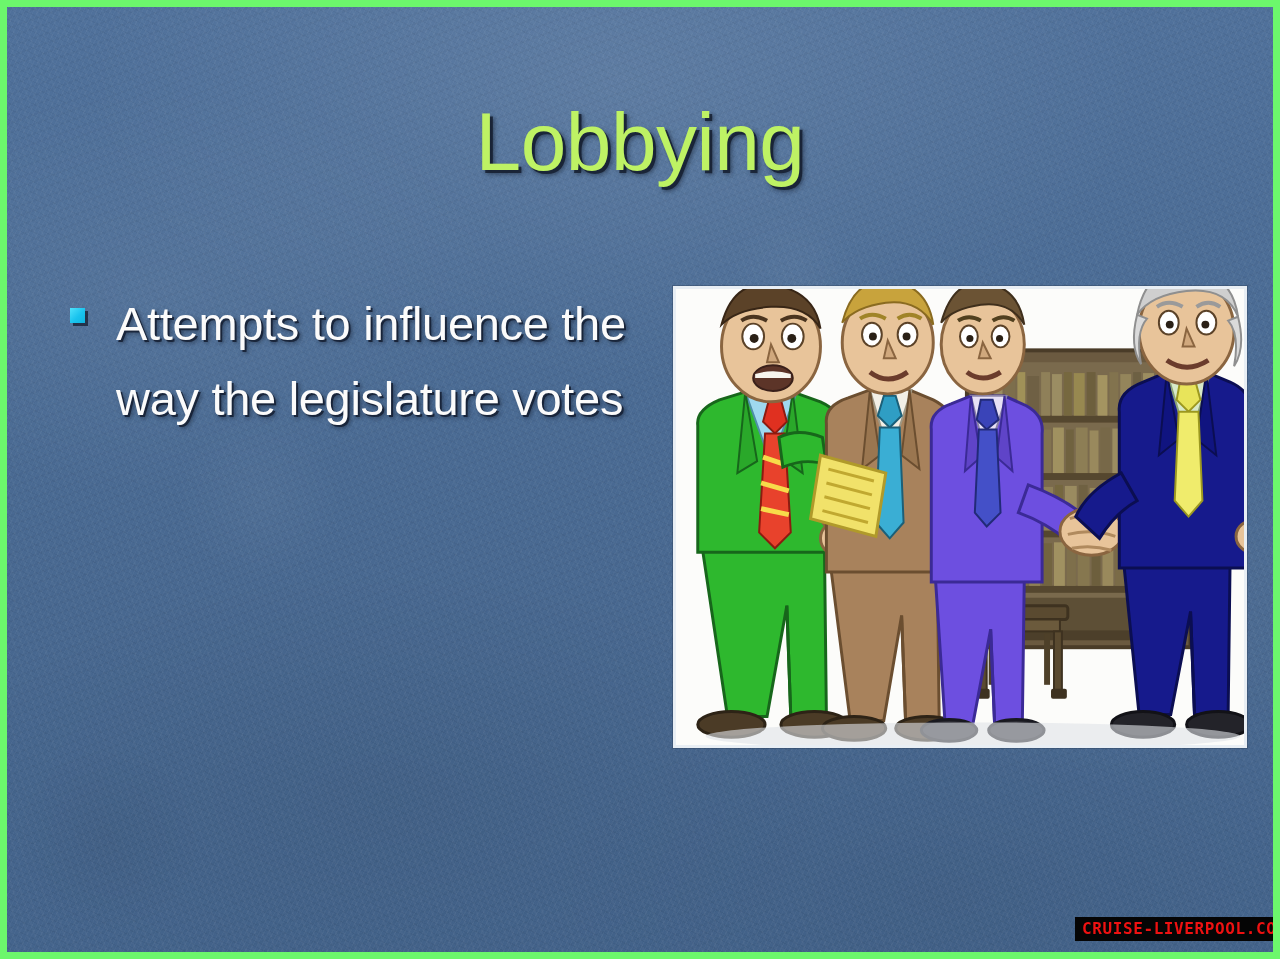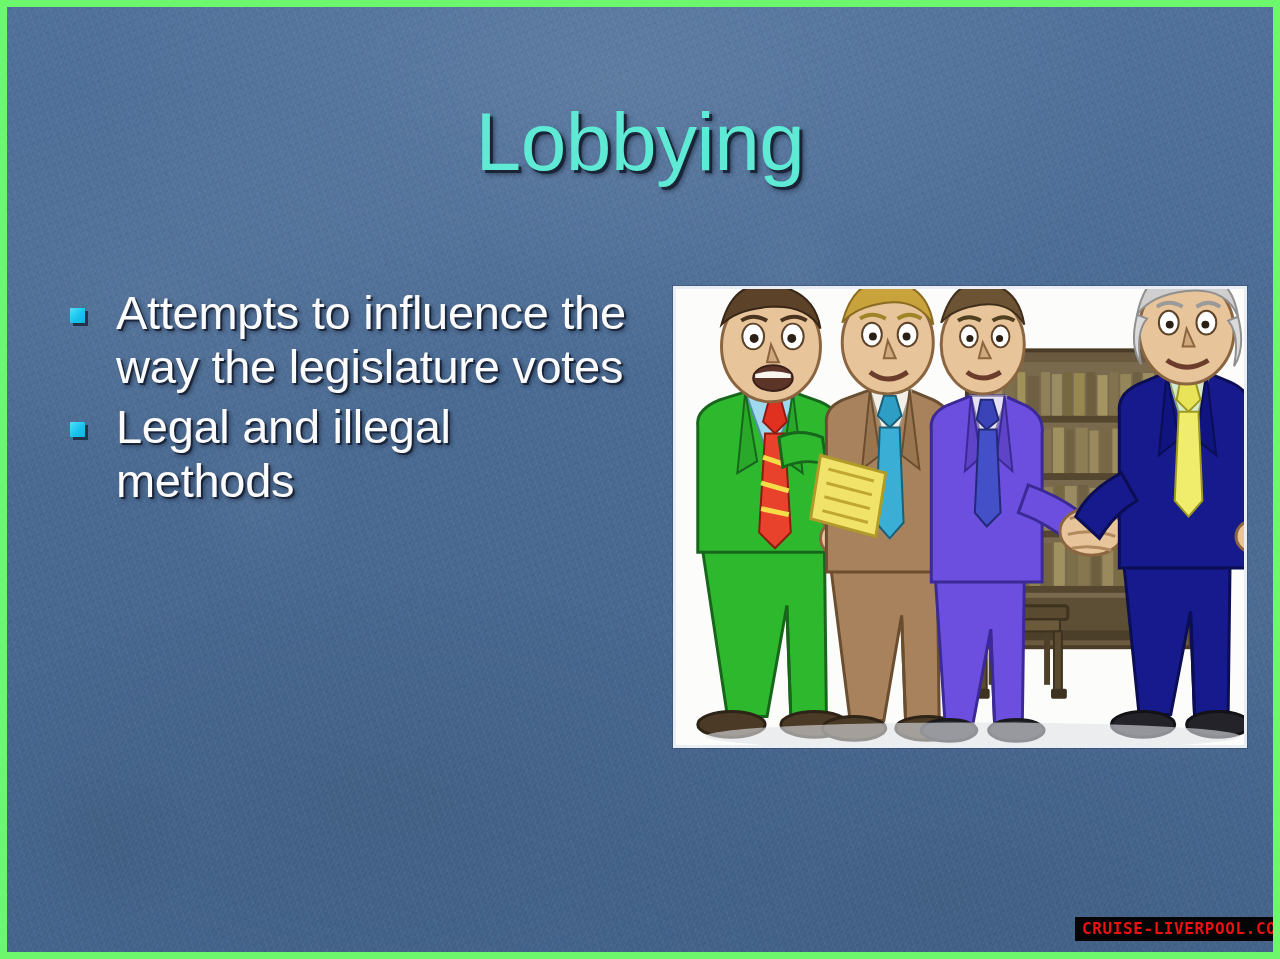--- a/index.html
+++ b/index.html
@@ -72,21 +72,21 @@
   #title {
     position: absolute;
     left: 0;
     top: 96px;
     width: 1280px;
     text-align: center;
     z-index: 10;
     font-size: 82px;
     line-height: 92px;
     font-weight: 400;
-    color: #5eead4;
+    color: #bef264;
     letter-spacing: -0.5px;
     text-shadow:
       3px 3px 0 rgba(20,28,45,0.82),
       4px 4px 5px rgba(10,16,30,0.55);
     white-space: nowrap;
   }
 
   
   #bullets {
     position: absolute;
@@ -105,21 +105,21 @@
     width: 15px;
     height: 15px;
     margin-top: 22px;
     margin-right: 31px;
     background: linear-gradient(135deg, #4fe2fb 0%, #19c3ee 55%, #0fb4e0 100%);
     box-shadow: 3px 3px 0 rgba(18,26,44,0.72);
   }
   .bullet-text {
     flex: 1 1 auto;
     font-size: 47px;
-    line-height: 54px;
+    line-height: 75px;
     font-weight: 400;
     color: #fbfbfb;
     letter-spacing: -0.3px;
     text-shadow:
       2px 2px 0 rgba(18,26,45,0.8),
       3px 3px 4px rgba(10,16,30,0.5);
   }
 
   
   #picture {
@@ -167,24 +167,20 @@
   <div id="title">Lobbying</div>
 
   <div id="bullets">
 
     <div class="bullet-row">
       <span class="bullet-marker"></span>
       <span class="bullet-text">Attempts to influence the way the legislature votes</span>
     </div>
 
 
-    <div class="bullet-row">
-      <span class="bullet-marker"></span>
-      <span class="bullet-text">Legal and illegal methods</span>
-    </div>
 
 
   </div>
 
   <div id="picture">
     <svg class="art" viewBox="0 0 574 462" preserveAspectRatio="none">
       <rect x="0" y="0" width="574" height="462" fill="#fcfcfa"></rect>
 
       <g>
         <rect x="294" y="62" width="226" height="300" fill="#6b5a40" stroke="#4a3c28" stroke-width="4"></rect>

